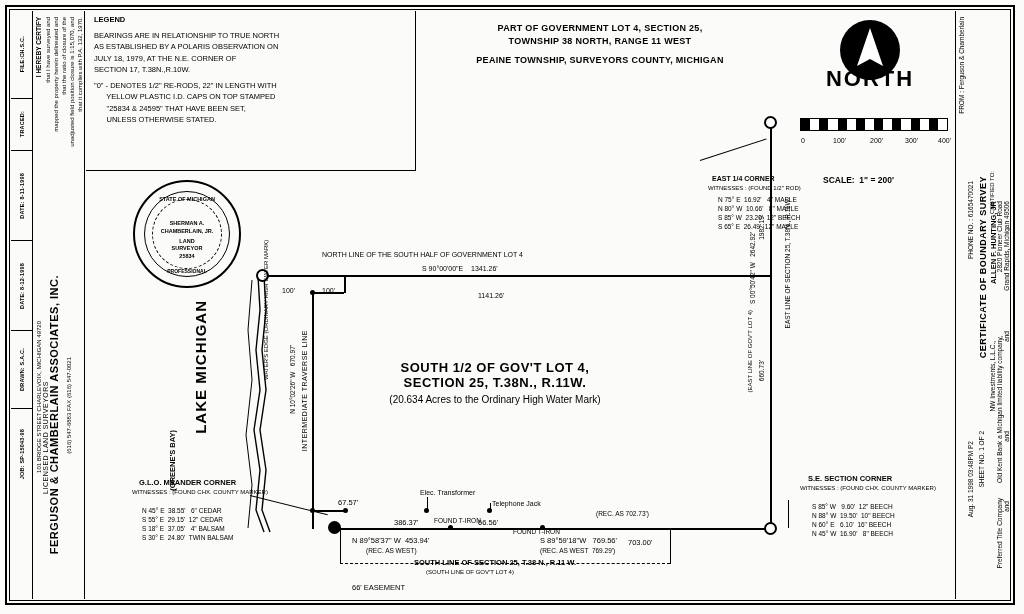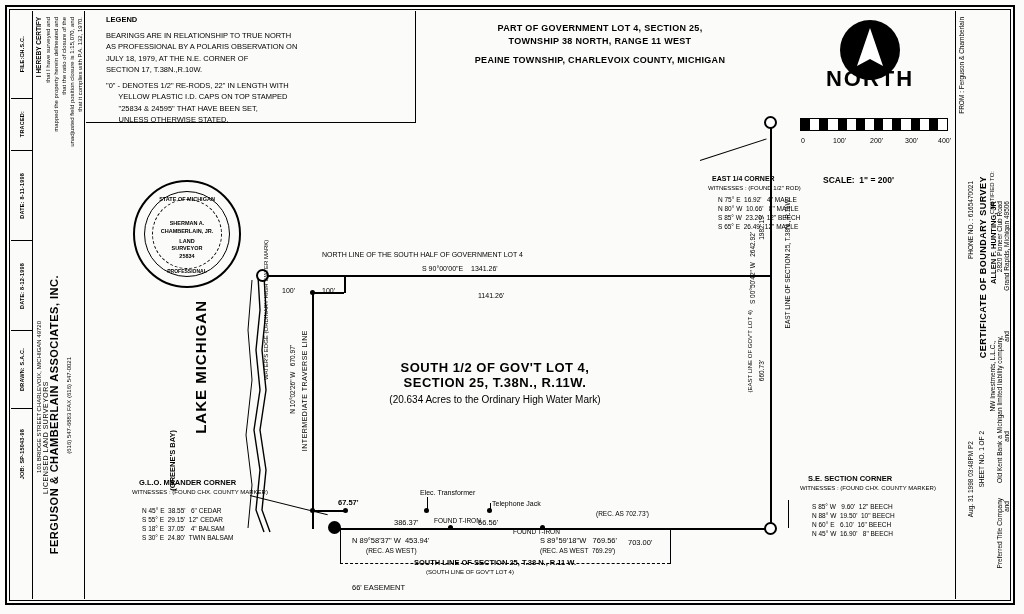--- a/index.html
+++ b/index.html
@@ -41,23 +41,23 @@
   
   .rightstrip{
     position:absolute;top:11px;right:11px;width:58px;height:588px;
     border-left:1px solid #000;box-sizing:border-box;
   }
   .rs-col{position:absolute;top:0;height:588px;}
   .rs-col span{writing-mode:vertical-rl;transform:rotate(180deg);display:block;white-space:nowrap;}
 
   
   .legendbox{
-    position:absolute;left:86px;top:11px;width:330px;height:112px;
+    position:absolute;left:86px;top:11px;width:330px;height:160px;
     border-bottom:1px solid #000;border-right:1px solid #000;box-sizing:border-box;
-    padding:3px 20px;
+    padding:3px 8px;
   }
   .legendbox .ln{font-size:7.5px;line-height:11.5px;white-space:pre;}
 
   
   .northwrap{position:absolute;left:795px;top:14px;width:150px;height:80px;}
   .north-text{position:absolute;left:0;top:52px;width:150px;text-align:center;font-size:22px;font-weight:bold;letter-spacing:2px;}
 
   
   .scalebar{position:absolute;left:800px;top:118px;width:148px;height:13px;border:1px solid #000;box-sizing:border-box;display:flex;}
   .scalebar div{flex:1;}
@@ -202,35 +202,35 @@
     </div>
     <div class="rs-col" style="left:22px;">
       <span style="font-size:6.5px;margin-top:420px;">SHEET NO. 1  OF  2</span>
     </div>
   </div>
 
   <div class="legendbox">
     <div class="ln bold">LEGEND</div>
     <div class="ln" style="height:4px;"></div>
     <div class="ln">BEARINGS ARE IN RELATIONSHIP TO TRUE NORTH</div>
-    <div class="ln">AS PROFESSIONAL BY A POLARIS OBSERVATION ON</div>
+    <div class="ln">AS ESTABLISHED BY A POLARIS OBSERVATION ON</div>
     <div class="ln">JULY 18, 1979, AT THE N.E. CORNER OF</div>
     <div class="ln">SECTION 17, T.38N.,R.10W.</div>
     <div class="ln" style="height:4px;"></div>
     <div class="ln">"0" - DENOTES 1/2" RE-RODS, 22" IN LENGTH WITH</div>
     <div class="ln">      YELLOW PLASTIC I.D. CAPS ON TOP STAMPED</div>
     <div class="ln">      "25834 &amp; 24595" THAT HAVE BEEN SET,</div>
     <div class="ln">      UNLESS OTHERWISE STATED.</div>
   </div>
 
   <div class="header-ctr">
     <div>PART OF GOVERNMENT LOT 4, SECTION 25,</div>
     <div>TOWNSHIP 38 NORTH, RANGE 11 WEST</div>
     <div class="gap"></div>
-    <div>PEAINE TOWNSHIP, CHARLEVOIX COUNTY, MICHIGAN</div>
+    <div>PEAINE TOWNSHIP, SURVEYORS COUNTY, MICHIGAN</div>
   </div>
 
   <div class="northwrap">
     <svg width="150" height="80" viewBox="0 0 150 80">
       <circle cx="75" cy="36" r="30" fill="#000"></circle>
       <polygon points="75,14 62,52 75,45 88,52" fill="#fff"></polygon>
     </svg>
     <div class="north-text">NORTH</div>
   </div>
 
@@ -360,21 +360,21 @@
   <div class="witbox" style="left:812px;top:503px;">S 85° W   9.60'  12" BEECH</div>
   <div class="witbox" style="left:812px;top:512px;">N 88° W  19.50'  10" BEECH</div>
   <div class="witbox" style="left:812px;top:521px;">N 60° E   6.10'  16" BEECH</div>
   <div class="witbox" style="left:812px;top:530px;">N 45° W  16.90'   8" BEECH</div>
 
   <div class="lbl" style="left:420px;top:488px;font-size:7px;">Elec. Transformer</div>
   <div class="lbl" style="left:492px;top:499px;font-size:7px;">Telephone Jack</div>
   <div class="lbl" style="left:434px;top:516px;font-size:6.5px;">FOUND T-IRON</div>
   <div class="lbl" style="left:513px;top:527px;font-size:6.5px;">FOUND T-IRON</div>
 
-  <div class="lbl" style="left:338px;top:498px;font-size:7.5px;font-weight:bold;">67.57'</div>
+  <div class="lbl" style="left:338px;top:498px;font-size:7.5px;">67.57'</div>
   <div class="lbl" style="left:394px;top:518px;font-size:7.5px;">386.37'</div>
   <div class="lbl" style="left:478px;top:518px;font-size:7.5px;">66.56'</div>
   <div class="lbl" style="left:596px;top:509px;font-size:6.5px;">(REC. AS 702.73')</div>
   <div class="lbl" style="left:628px;top:538px;font-size:7.5px;">703.00'</div>
 
   <div class="lbl" style="left:352px;top:536px;font-size:7.5px;">N 89°58'37" W  453.94'</div>
   <div class="lbl" style="left:366px;top:546px;font-size:6.5px;">(REC. AS WEST)</div>
   <div class="lbl" style="left:540px;top:536px;font-size:7.5px;">S 89°59'18"W   769.56'</div>
   <div class="lbl" style="left:540px;top:546px;font-size:6.5px;">(REC. AS WEST  769.29')</div>
   <div class="lbl bold" style="left:414px;top:558px;font-size:7.5px;">SOUTH LINE OF SECTION 25, T.38 N., R.11 W.</div>

